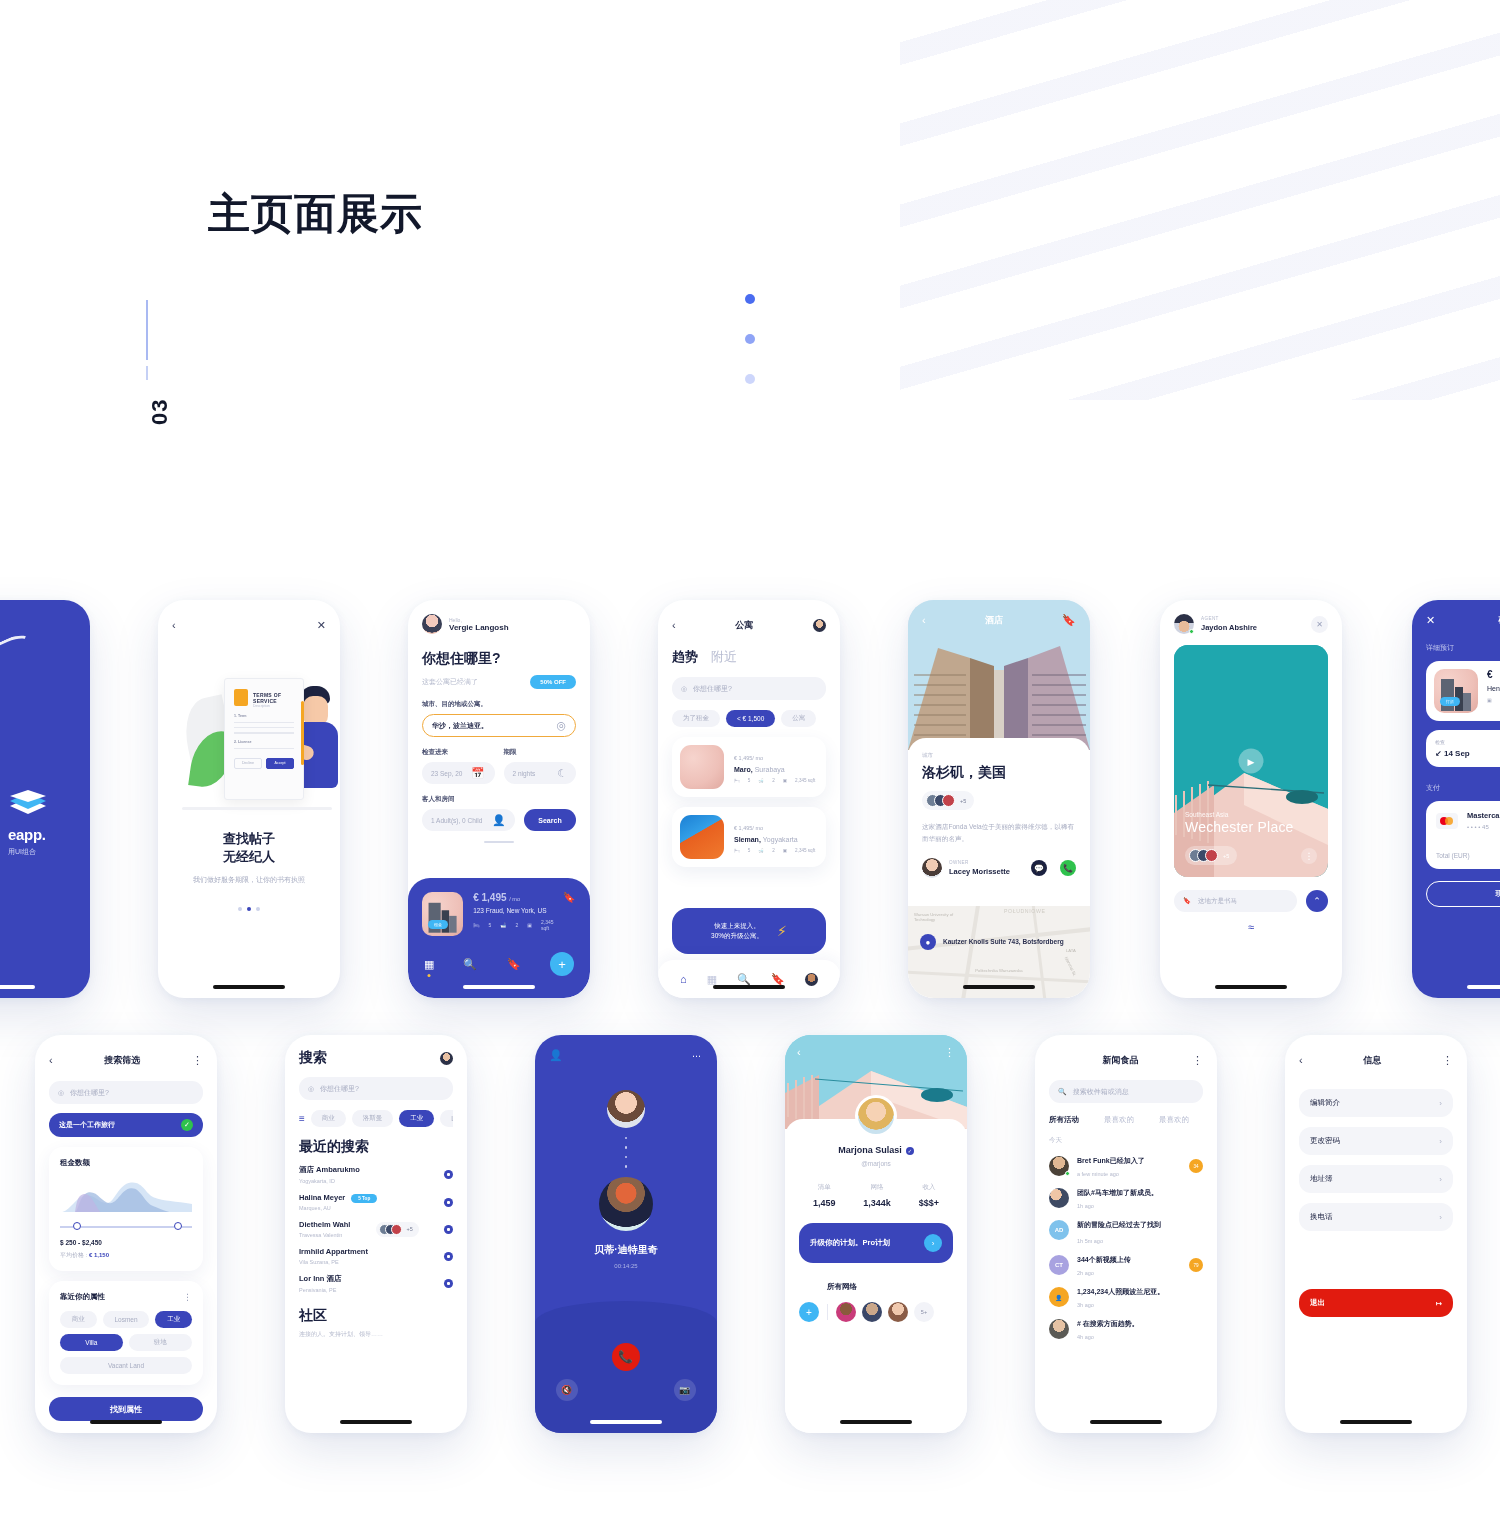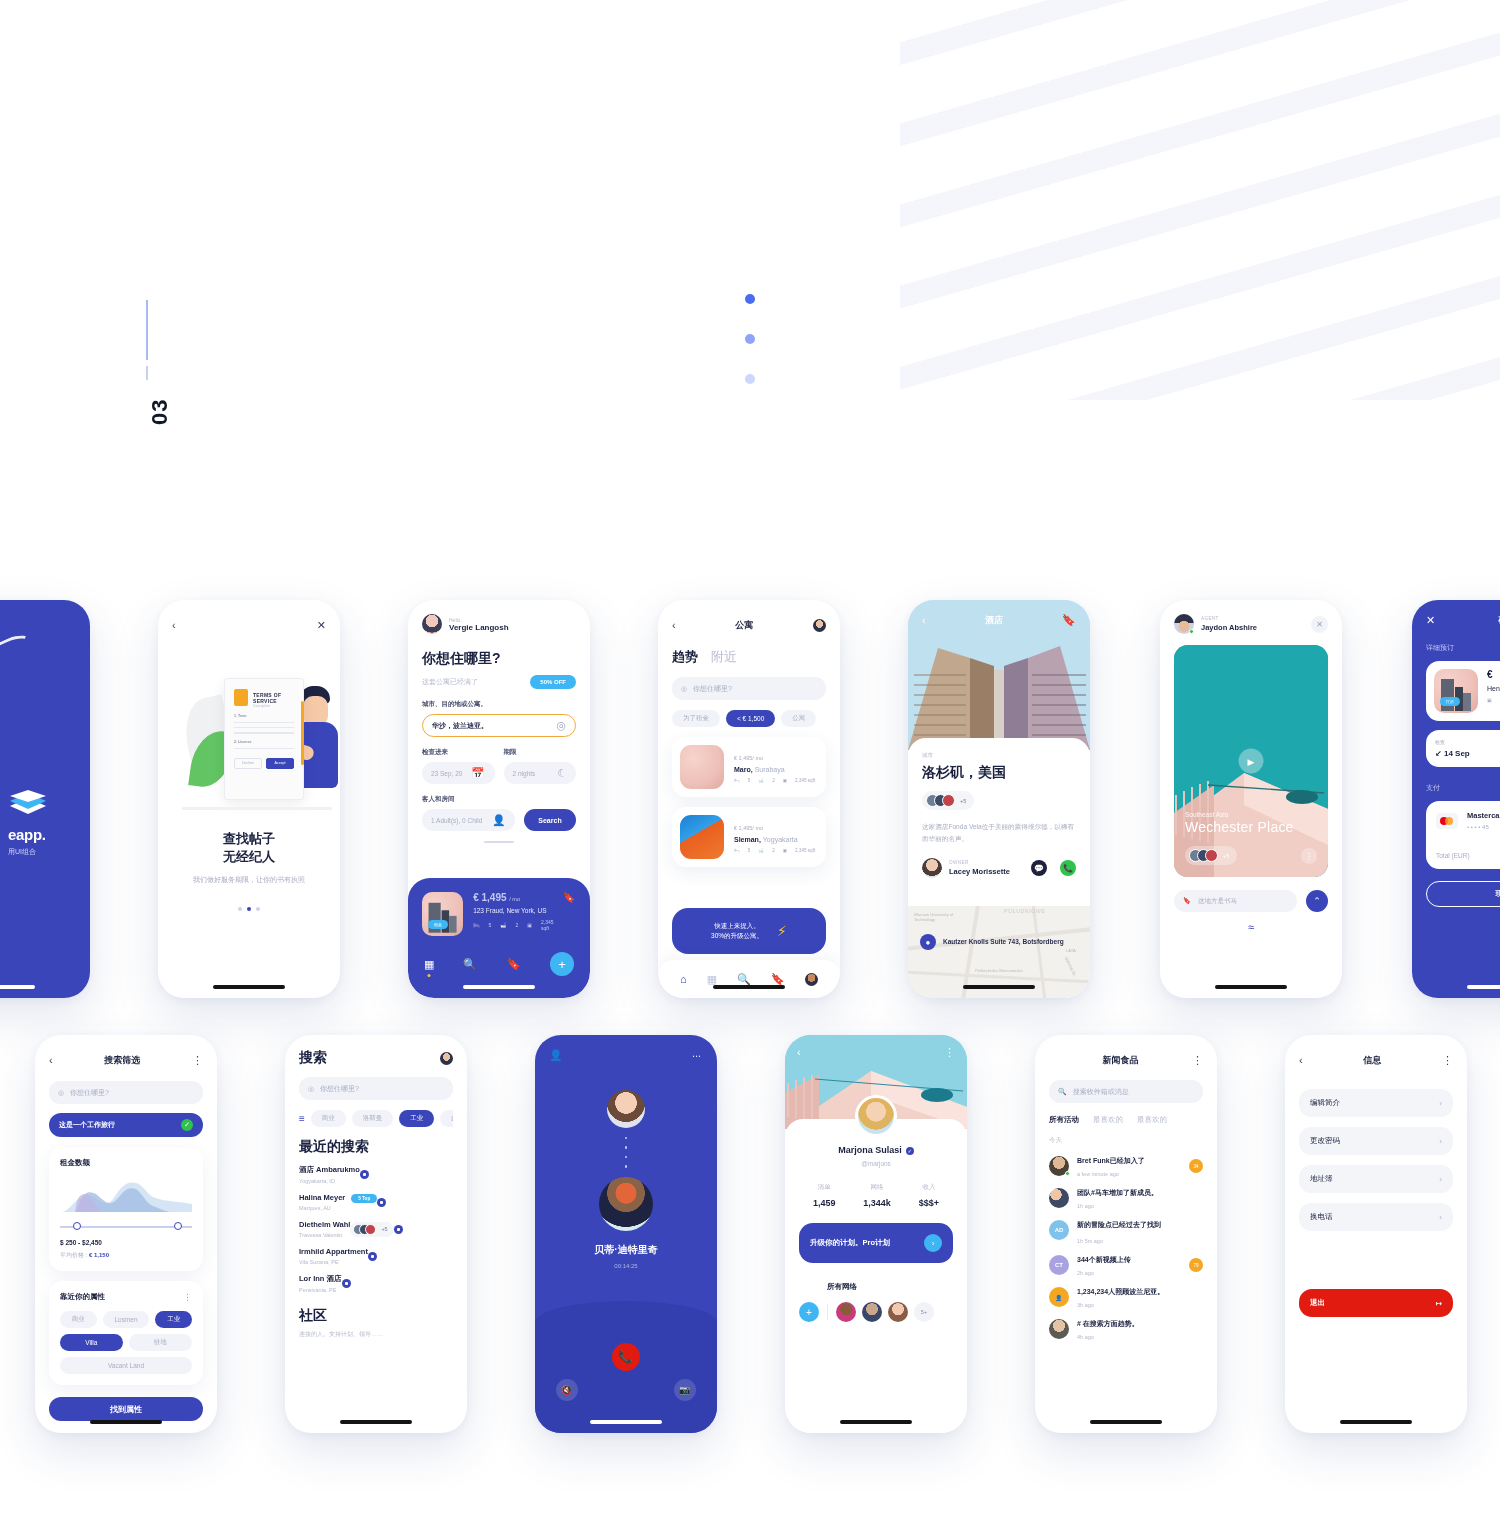--- a/index.html
+++ b/index.html
@@ -286,21 +286,21 @@
   .chips-wrap { display:flex; flex-wrap:wrap; gap:6px; margin-top:9px;}
   .chips-wrap .chip { flex:1 1 auto; }
   .find-btn { margin-top:12px; }
 
   
   #ph9 { left:285px; }
   .big-ttl { font-size:14px; font-weight:700; color:#1b2140;}
   .sfilter-row { display:flex; align-items:center; gap:6px; margin-top:10px; overflow:hidden;}
   .sf-ic { font-size:10px; color:#3a45ba; flex:0 0 auto;}
   .sec-h { font-size:14px; font-weight:700; color:#1b2140; margin-top:11px;}
-  .sr { display:flex; align-items:center; margin-top:9px;}
+  .sr { display:flex; align-items:center; justify-content:space-between; margin-top:9px;}
   .sr-n { font-size:7.5px; font-weight:700; color:#1b2140;}
   .sr-s { font-size:5.5px; color:#b4b9cc; margin-top:3px;}
   .sr-go { width:9px; height:9px; border-radius:50%; background:#3a45ba; position:relative;}
   .sr-go::after{ content:''; position:absolute; left:3px; top:3px; width:3px; height:3px; background:#fff; border-radius:1px;}
   .tag-b { background:#3fb6f4; color:#fff; font-size:4.6px; padding:2px 7px; border-radius:6px; margin-left:6px;}
   .com-sub { font-size:6px; color:#b4b9cc; margin-top:5px;}
   .promo-img { position:absolute; left:14px; right:14px; bottom:0; height:72px; border-radius:12px 12px 0 0;
     background:linear-gradient(120deg,#cfd8f3 0%,#e8ecf8 45%,#d7dcea 100%); overflow:hidden; }
   .pi-tag { position:absolute; left:9px; top:9px; background:#3fb6f4; color:#fff; font-size:4.6px;
     padding:3px 7px; border-radius:7px;}
@@ -351,21 +351,21 @@
   .net-row { display:flex; align-items:center; gap:6px; margin-top:10px;}
   .plus-c { width:20px; height:20px; border-radius:50%; background:#3fb6f4; color:#fff; font-size:10px;
     display:flex; align-items:center; justify-content:center;}
   .vdiv { width:1px; height:16px; background:#e6e8f2; margin:0 2px;}
   .net-av { width:20px; height:20px; border-radius:50%;}
   .more-c { width:20px; height:20px; border-radius:50%; background:#f2f3f8; color:#8b90a8; font-size:5.5px;
     display:flex; align-items:center; justify-content:center;}
 
   
   #ph12 { left:1035px; }
-  .tabs3 { display:flex; gap:14px; margin-top:12px;}
+  .tabs3 { display:flex; gap:25px; margin-top:12px;}
   .tabs3 .t { font-size:7.5px; color:#b8bdd2;}
   .tabs3 .t.on { color:#1b2140; font-weight:700;}
   .today { font-size:6.5px; color:#b4b9cc; margin-top:11px;}
   .fi { display:flex; align-items:flex-start; gap:8px; margin-top:11px;}
   .fi-av { width:20px; height:20px; border-radius:50%; flex:0 0 20px; position:relative;
     display:flex; align-items:center; justify-content:center; font-size:6px; font-weight:700; color:#fff;}
   .fi-av .on { position:absolute; right:-1px; bottom:0; width:5px; height:5px; border-radius:50%;
     background:#2fc24d; border:1px solid #fff;}
   .fi-txt { flex:1;}
   .fi-t { font-size:7px; font-weight:700; color:#1b2140; line-height:1.4;}
@@ -382,20 +382,21 @@
   .logout { display:flex; align-items:center; justify-content:space-between; height:28px;
     background:#e11b0f; border-radius:13px; padding:0 11px; color:#fff; font-size:7.5px; font-weight:700;
     margin-top:58px;}
 </style>
 </head>
 <body>
 
 <div class="stage">
   <div class="bg-stripes"></div>
 
+  <div class="page-title">主页面展示</div>
 
   <div class="section-mark">
     <div class="vline"></div>
     <div class="vline2"></div>
     <div class="num">03</div>
   </div>
 
   <div class="dot-col">
     <i></i>
     <i></i>

